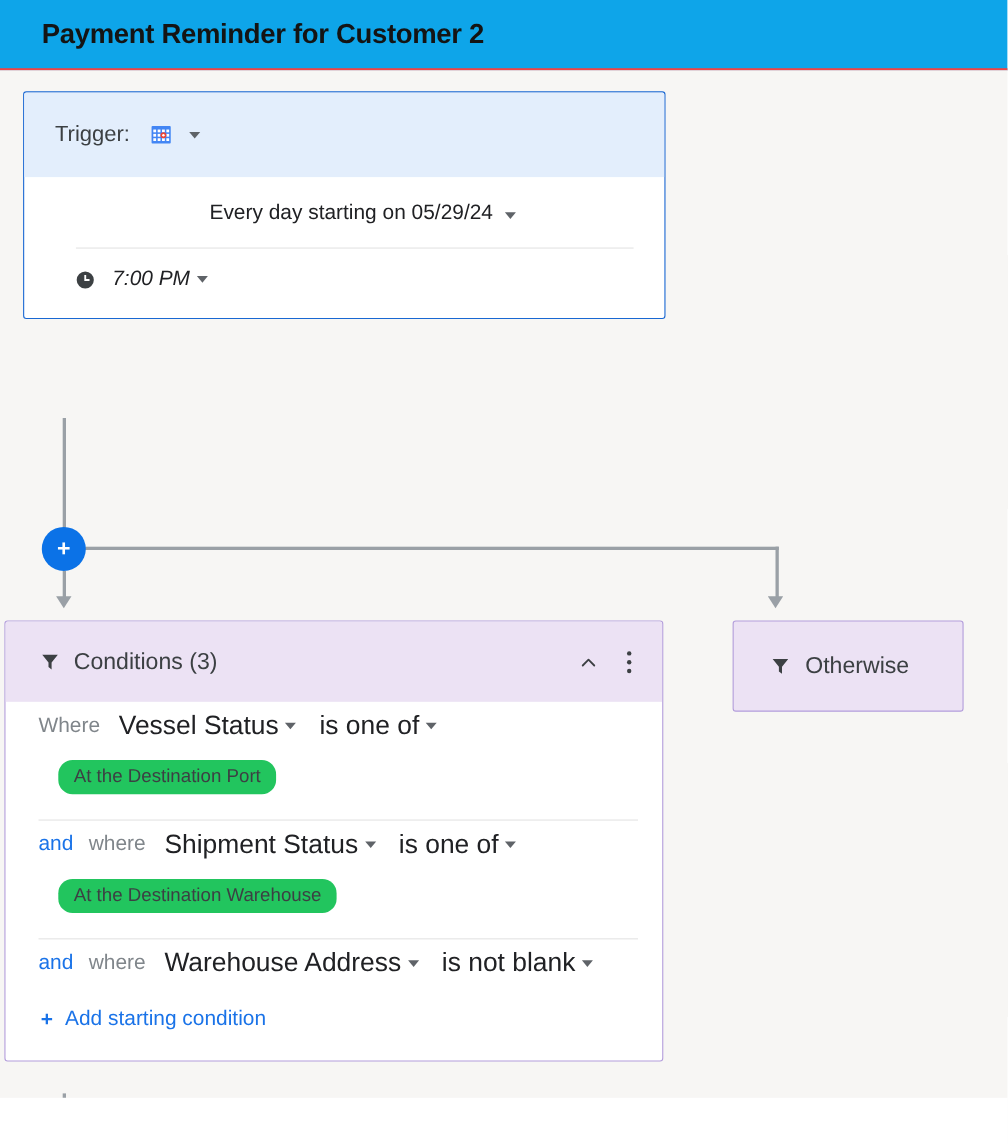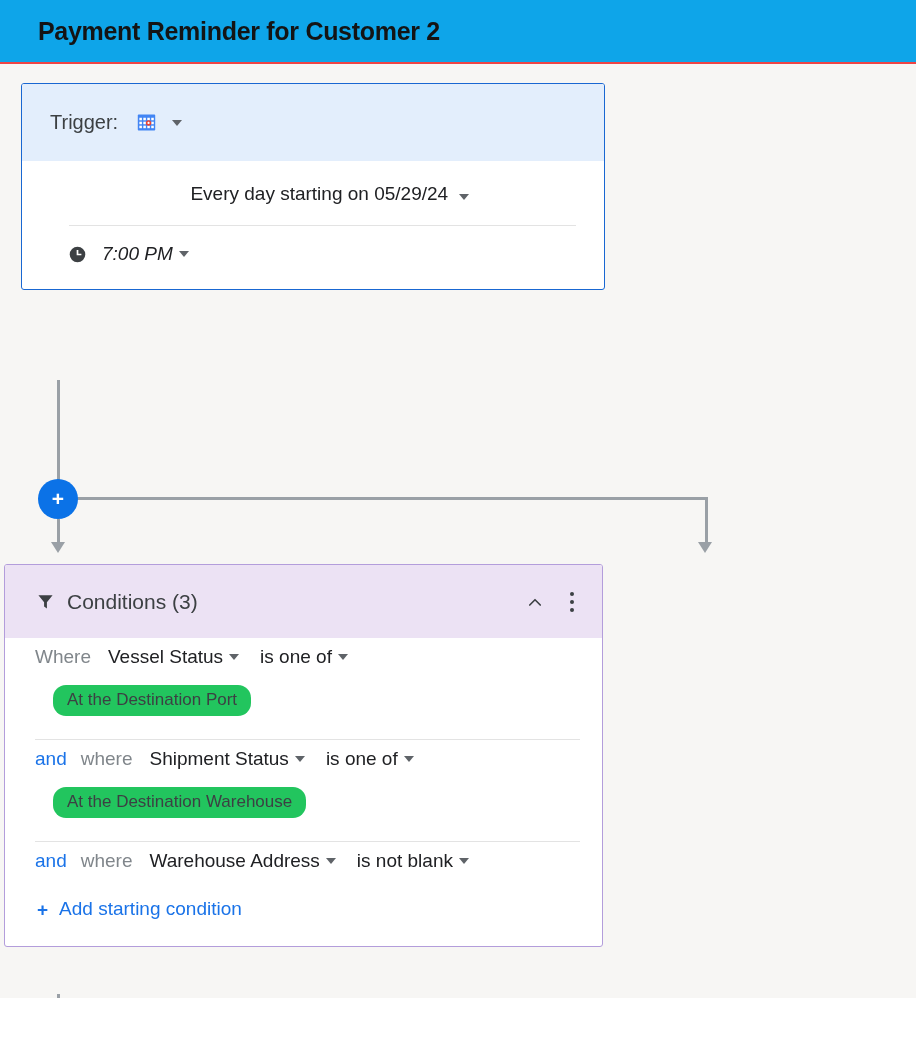--- a/index.html
+++ b/index.html
@@ -218,21 +218,21 @@
   .cond-line {
     display: flex;
     align-items: center;
     flex-wrap: wrap;
     gap: 0px;
   }
   .kw-and { font-size: 19px; color: #1a73e8; margin-right: 14px; }
   .kw-where { font-size: 19px; color: #80868b; margin-right: 17px; }
   .field-sel, .op-sel {
     display: flex; align-items: center;
-    font-size: 19px; color: #202124;
+    font-size: 24px; color: #202124;
   }
   .field-sel { margin-right: 21px; }
   .chip {
     display: inline-block;
     background: #22c55e;
     color: #3c4043;
     border-radius: 13px;
     font-size: 17px;
     padding: 5px 14px 6px 14px;
     margin-top: 17px;
@@ -417,14 +417,22 @@
         </div>
       </div>
 
       <div class="add-cond">
         <span class="add-plus">+</span>
         <span>Add starting condition</span>
       </div>
     </div>
   </div>
 
+  <div class="otherwise-card">
+    <span>
+      <svg class="funnel-icon" viewBox="0 0 24 24" xmlns="http://www.w3.org/2000/svg">
+        <path d="M2 3 H22 L14 13 V22 L10 19 V13 Z" fill="#3c4043"></path>
+      </svg>
+    </span>
+    <span class="otherwise-text">Otherwise</span>
+  </div>
 
 </div>
 
 </body></html>

